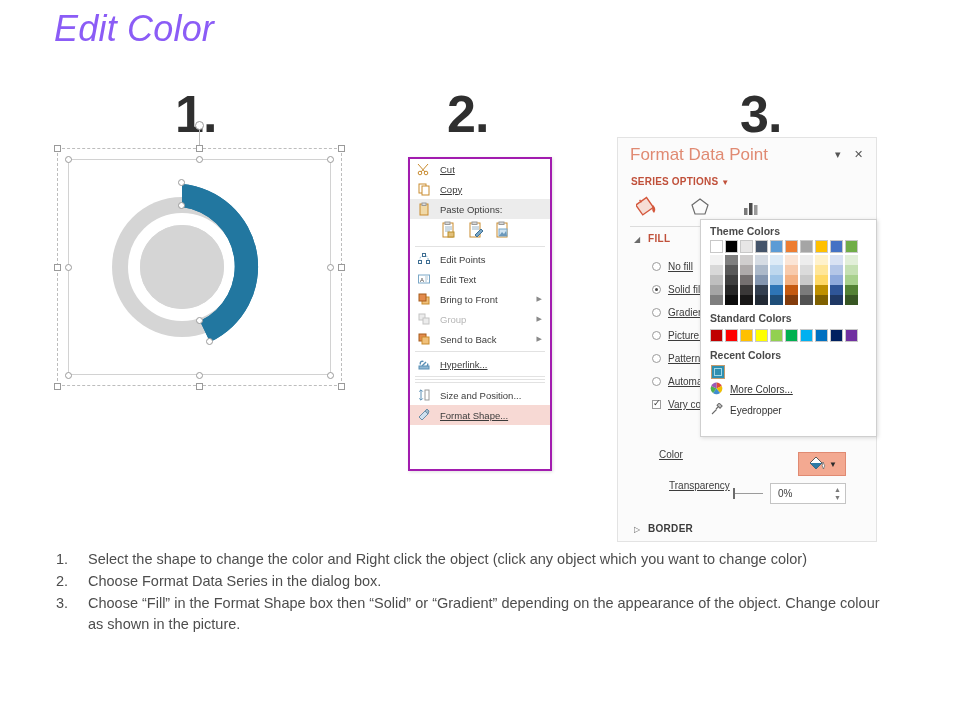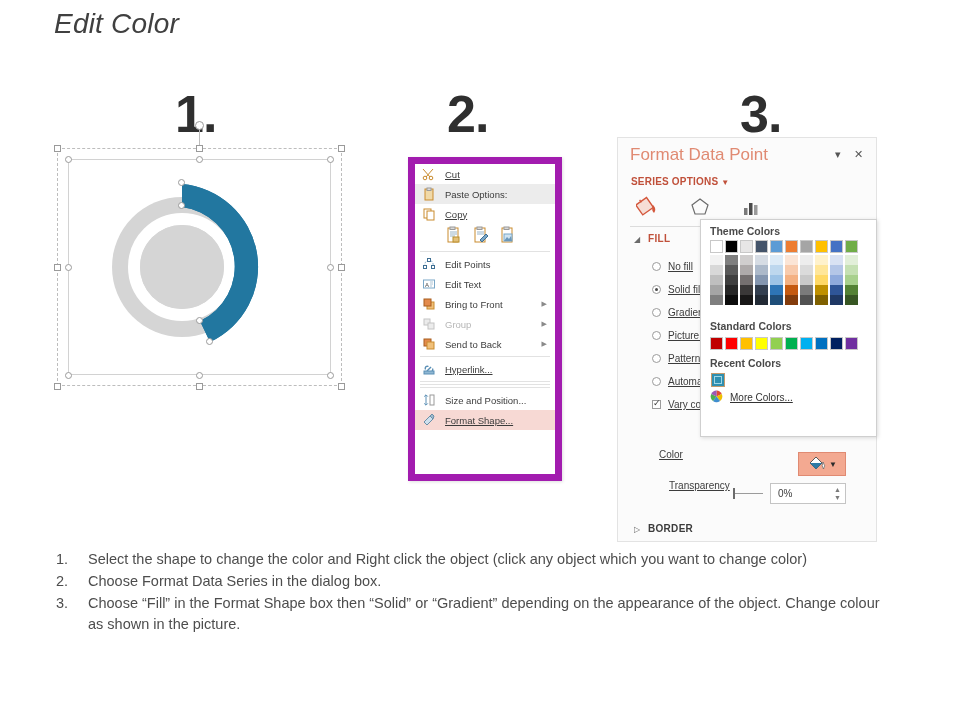--- a/index.html
+++ b/index.html
@@ -7,22 +7,22 @@
     width: 960px; height: 720px;
     background: #ffffff;
     font-family: "Liberation Sans", sans-serif;
     overflow: hidden;
   }
   #stage { position: relative; width: 960px; height: 720px; background:#fff; }
 
   
   .page-title {
     position: absolute; left: 54px; top: 8px;
-    font-size: 28px; font-style: italic; font-weight: 400;
-    color: #404040; letter-spacing: 0.2px;
+    font-size: 36px; font-style: italic; font-weight: 400;
+    color: #8b5cf6; letter-spacing: 0.2px;
   }
 
   
   .step-num {
     position: absolute; font-size: 52px; font-weight: bold;
     color: #2f2f2f; letter-spacing: -1px;
   }
   #step1 { left: 175px; top: 84px; }
   #step2 { left: 447px; top: 84px; }
   #step3 { left: 740px; top: 84px; }
@@ -50,21 +50,21 @@
     background:#fff; border:1px solid #9a9a9a; box-sizing:border-box;
   }
   .rot-stem {
     position:absolute; width:1px; height:16px; background:#bdbdbd;
   }
   .donut-wrap { position:absolute; left:22px; top:14px; width:240px; height:210px; }
 
   
   #ctxmenu {
     position:absolute; left:408px; top:157px; width:140px; height:310px;
-    background:#ffffff; border:7px solid #a21caf;
+    background:#ffffff; border:2px solid #a21caf;
     box-shadow: 1px 1px 3px rgba(0,0,0,0.13);
     font-size: 9.5px; color:#3b3b3b;
   }
   .mi {
     position:relative; height:20px; display:flex; align-items:center;
     padding-left:30px; white-space:nowrap;
   }
   .mi.disabled { color:#b6b6b6; }
   .mi.hl-gray { background:#ececec; }
   .mi.hl-pink { background:#f7d9d4; }
@@ -253,38 +253,38 @@
             <g stroke="#c98b2e" fill="none" stroke-width="1">
               <circle cx="3" cy="11" r="1.8"></circle>
               <circle cx="9" cy="11" r="1.8"></circle>
               <path d="M4 10 L11 2 M8 10 L1 2"></path>
             </g>
           </svg>
       </span>
       <span class="ul">Cut</span>
     </div>
 
+    <div class="mi">
+      <span class="micon">
+        <svg width="14" height="14" viewBox="0 0 14 14">
+            <rect x="2" y="2" width="7" height="9" fill="#fff" stroke="#c98b2e"></rect>
+            <rect x="5" y="4" width="7" height="9" fill="#fff" stroke="#c98b2e"></rect>
+          </svg>
+      </span>
+      <span class="ul">Copy</span>
+    </div>
+
     <div class="mi hl-gray">
       <span class="micon">
         <svg width="14" height="14" viewBox="0 0 14 14">
             <rect x="3" y="2" width="8" height="11" fill="#f0d9a8" stroke="#c98b2e"></rect>
             <rect x="5" y="1" width="4" height="2.5" fill="#dcdcdc" stroke="#9a9a9a"></rect>
           </svg>
       </span>
       <span>Paste Options:</span>
-    </div>
-
-    <div class="mi">
-      <span class="micon">
-        <svg width="14" height="14" viewBox="0 0 14 14">
-            <rect x="2" y="2" width="7" height="9" fill="#fff" stroke="#c98b2e"></rect>
-            <rect x="5" y="4" width="7" height="9" fill="#fff" stroke="#c98b2e"></rect>
-          </svg>
-      </span>
-      <span class="ul">Copy</span>
     </div>
 
     <div class="paste-icons">
       <span class="pi">
         <svg width="17" height="19" viewBox="0 0 17 19">
             <rect x="3" y="2" width="10" height="14" fill="#fff" stroke="#c98b2e"></rect>
             <rect x="5" y="1" width="5" height="2.5" fill="#d8d8d8" stroke="#9a9a9a"></rect>
             <g stroke="#9ab5c9" stroke-width="1">
               <path d="M5 6h7M5 8h7M5 10h5"></path>
             </g>
@@ -587,21 +587,21 @@
         <div class="sw-col">
           <div class="sw main" style="background: rgb(112, 173, 71);"></div>
           <div class="sw" style="background: rgb(226, 239, 217);"></div>
           <div class="sw" style="background: rgb(197, 224, 179);"></div>
           <div class="sw" style="background: rgb(168, 208, 141);"></div>
           <div class="sw" style="background: rgb(84, 130, 53);"></div>
           <div class="sw" style="background: rgb(55, 86, 35);"></div>
         </div>
       </div>
 
-    <div class="cd-hdr" style="padding-top:15px;">Standard Colors</div>
+    <div class="cd-hdr" style="padding-top:7px;">Standard Colors</div>
     <div class="std-row" id="std-row">
         <div class="std-sw" style="background: rgb(192, 0, 0);"></div>
         <div class="std-sw" style="background: rgb(255, 0, 0);"></div>
         <div class="std-sw" style="background: rgb(255, 192, 0);"></div>
         <div class="std-sw" style="background: rgb(255, 255, 0);"></div>
         <div class="std-sw" style="background: rgb(146, 208, 80);"></div>
         <div class="std-sw" style="background: rgb(0, 176, 80);"></div>
         <div class="std-sw" style="background: rgb(0, 176, 240);"></div>
         <div class="std-sw" style="background: rgb(0, 112, 192);"></div>
         <div class="std-sw" style="background: rgb(0, 32, 96);"></div>
@@ -618,20 +618,32 @@
             <path d="M6.5 6.5 L6.5 0.5 A6 6 0 0 1 11.7 4 Z" fill="#e04b3a"></path>
             <path d="M6.5 6.5 L11.7 4 A6 6 0 0 1 10 11 Z" fill="#f0c000"></path>
             <path d="M6.5 6.5 L10 11 A6 6 0 0 1 3 11 Z" fill="#3f8ed0"></path>
             <path d="M6.5 6.5 L3 11 A6 6 0 0 1 1.3 4 Z" fill="#4caf50"></path>
             <path d="M6.5 6.5 L1.3 4 A6 6 0 0 1 6.5 0.5 Z" fill="#9b59b6"></path>
           </svg>
       </span>
       <span class="ul">More Colors...</span>
     </div>
 
+    <div class="cd-item">
+      <span>
+        <svg width="13" height="13" viewBox="0 0 13 13">
+            <g stroke="#6b6b6b" fill="none" stroke-width="1.1">
+              <path d="M2 11 L6.5 6.5"></path>
+              <path d="M6 6 L9 3"></path>
+            </g>
+            <rect x="7.5" y="1.2" width="4.2" height="3" fill="#c4c4c4" stroke="#6b6b6b" transform="rotate(45 9.6 2.7)"></rect>
+          </svg>
+      </span>
+      <span>Eyedropper</span>
+    </div>
   </div>
 
   <div id="instr">
     <div class="ins-row">
       <span class="ins-num">1.</span>
       <span class="ins-txt">Select the shape to change the color and Right click the object (click any object which you want to change color)</span>
     </div>
     <div class="ins-row">
       <span class="ins-num">2.</span>
       <span class="ins-txt">Choose Format Data Series in the dialog box.</span>

